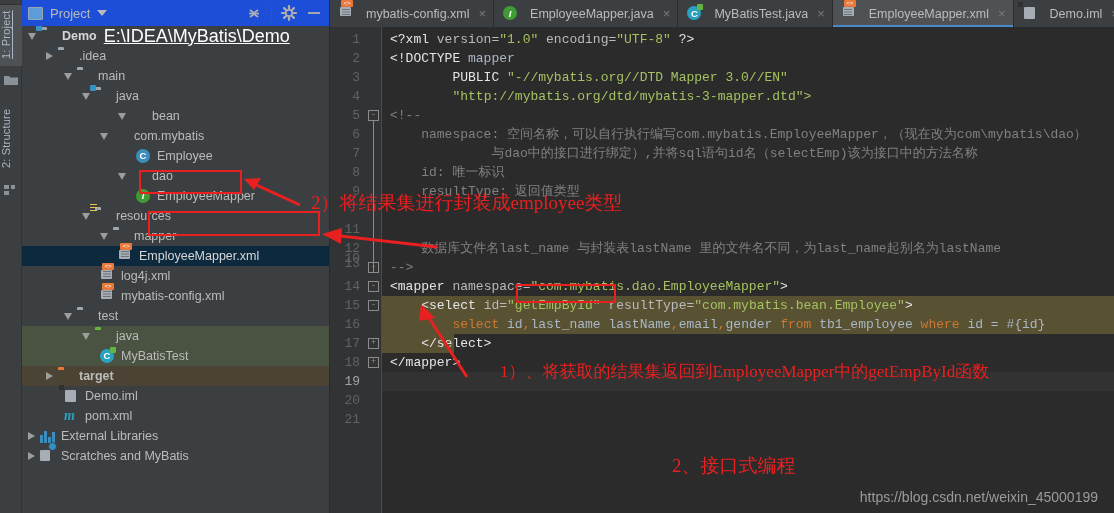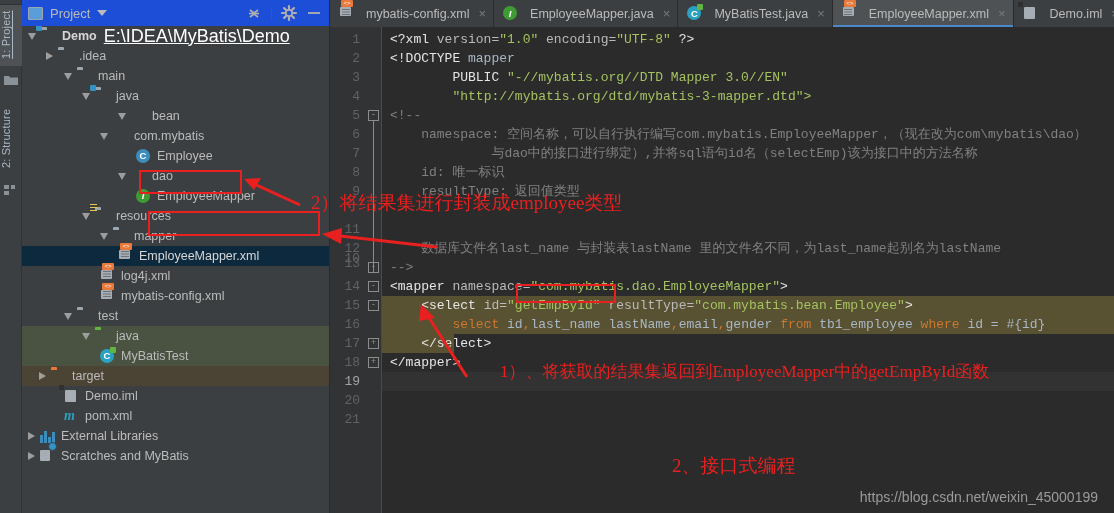--- a/index.html
+++ b/index.html
@@ -322,21 +322,21 @@
         <span class="nic"><span class="fold green"></span></span>
         <span class="nlabel">java</span>
       </div>
       <div class="node tint-green" style="padding-left: 78px;">
         <span class="arrow none"></span>
         <span class="nic">
           <span class="circ test">C</span>
         </span>
         <span class="nlabel">MyBatisTest</span>
       </div>
-      <div class="node tint-brown" style="padding-left: 17px;">
+      <div class="node tint-brown" style="padding-left: 24px; font-weight: bold;">
         <span class="arrow closed"></span>
         <span class="nic"><span class="fold orange"></span></span>
         <span class="nlabel">target</span>
       </div>
       <div class="node" style="padding-left: 42px;">
         <span class="arrow none"></span>
         <span class="nic"><span class="imlic"><span class="sheet"></span><span class="dot"></span></span></span>
         <span class="nlabel">Demo.iml</span>
       </div>
       <div class="node" style="padding-left: 42px;">

